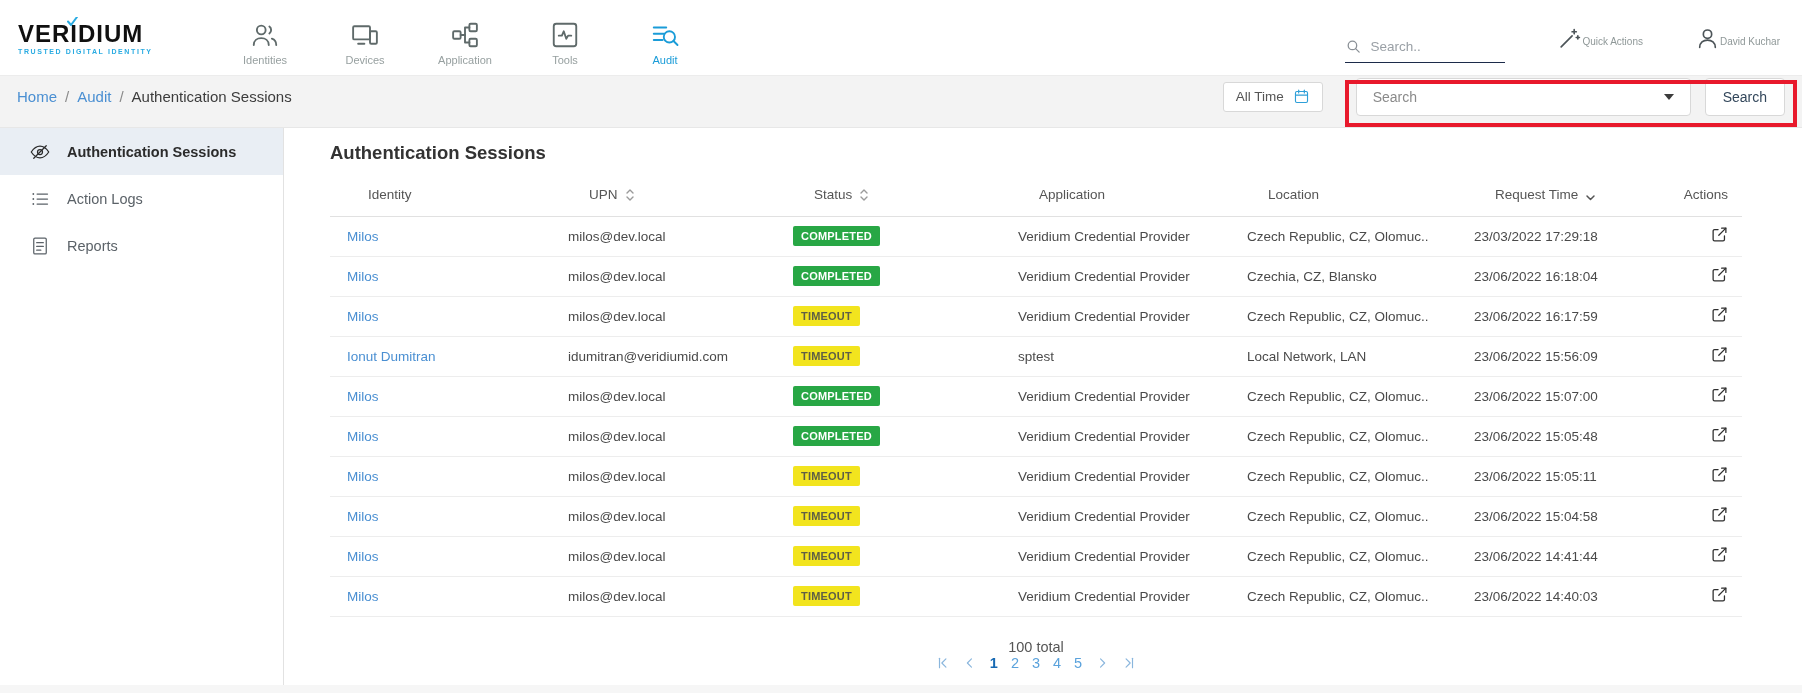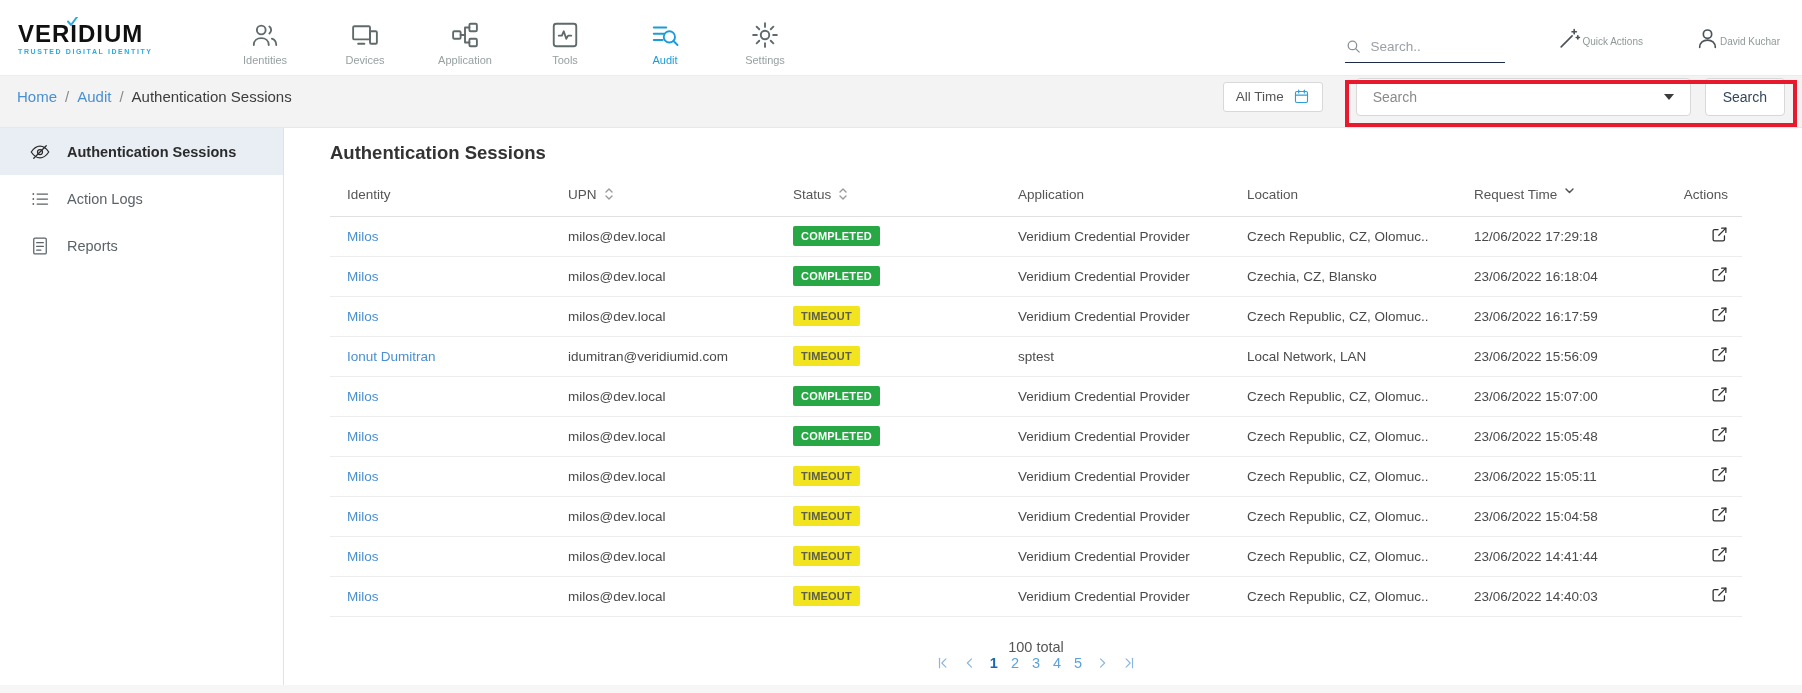--- a/index.html
+++ b/index.html
@@ -100,21 +100,21 @@
   .side-item.active{background:#e9eef4;color:#2b2b2b;font-weight:bold;}
   .main{flex:1;padding:14px 0 0 46px;}
   .page-title{font-size:18.5px;font-weight:bold;color:#333;margin-bottom:10px;}
 
   
   table{border-collapse:collapse;table-layout:fixed;width:1412px;font-size:13.5px;}
   thead th{
     text-align:left;font-weight:normal;color:#555;height:42px;vertical-align:middle;
     border-bottom:1px solid #e1e1e1;padding-left:17px;
   }
-  thead th .th-wrap{display:inline-flex;align-items:flex-start;gap:7px;cursor:pointer;}
+  thead th .th-wrap{display:inline-flex;align-items:flex-end;gap:7px;cursor:pointer;margin-left:21px;}
   tbody td{
     height:40px;vertical-align:middle;border-bottom:1px solid #ededed;
     color:#4a4a4a;padding-left:17px;white-space:nowrap;overflow:hidden;
   }
   .id-link{color:var(--link);cursor:pointer;text-decoration:none;}
   .badge{
     display:inline-block;padding:4px 8px;font-size:11px;font-weight:bold;
     border-radius:2px;letter-spacing:.2px;
   }
   .th-actions,.td-actions{text-align:right;padding-right:14px;}
@@ -198,36 +198,20 @@
         <span class="nav-ic ico">
           <svg viewBox="0 0 24 24" fill="none" stroke="currentColor" stroke-width="1.5" stroke-linecap="round" stroke-linejoin="round">
               <path d="M3 6h10"></path>
               <path d="M3 11h8"></path>
               <path d="M3 16h7"></path>
               <circle cx="15.5" cy="13.5" r="4.5"></circle>
               <path d="M18.8 16.8L22 20"></path>
             </svg>
         </span>
         <span class="nav-label">Audit</span>
-      </div>
-      <div class="nav-item">
-        <span class="nav-ic ico">
-          <svg viewBox="0 0 24 24" fill="none" stroke="currentColor" stroke-width="1.5" stroke-linecap="round" stroke-linejoin="round">
-              <circle cx="12" cy="12" r="3.4"></circle>
-              <path d="M12 2.5v3"></path>
-              <path d="M12 18.5v3"></path>
-              <path d="M2.5 12h3"></path>
-              <path d="M18.5 12h3"></path>
-              <path d="M5.3 5.3l2.1 2.1"></path>
-              <path d="M16.6 16.6l2.1 2.1"></path>
-              <path d="M5.3 18.7l2.1-2.1"></path>
-              <path d="M16.6 7.4l2.1-2.1"></path>
-            </svg>
-        </span>
-        <span class="nav-label">Settings</span>
       </div>
     </nav>
 
     <div class="top-right">
       <div class="topbar-search">
         <span class="ico">
           <svg viewBox="0 0 24 24" fill="none" stroke="#8a9096" stroke-width="1.8" stroke-linecap="round">
               <circle cx="10.5" cy="10.5" r="6"></circle>
               <path d="M15 15l5 5"></path>
             </svg>
@@ -386,21 +370,21 @@
             <th class="th-actions"><span>Actions</span></th>
           </tr>
         </thead>
         <tbody>
   <tr>
     <td><a class="id-link">Milos</a></td>
     <td>milos@dev.local</td>
     <td><span class="badge" style="background: rgb(40, 167, 69); color: rgb(255, 255, 255);">COMPLETED</span></td>
     <td>Veridium Credential Provider</td>
     <td>Czech Republic, CZ, Olomuc..</td>
-    <td>12/06/2022 17:29:18</td>
+    <td>23/03/2022 17:29:18</td>
     <td class="td-actions">
       <span class="row-action">
         <svg viewBox="0 0 24 24" fill="none" stroke="currentColor" stroke-width="1.8" stroke-linecap="round" stroke-linejoin="round">
                     <path d="M10 5H5a2 2 0 0 0-2 2v12a2 2 0 0 0 2 2h12a2 2 0 0 0 2-2v-5"></path>
                     <path d="M11 13L21 3"></path>
                     <path d="M15 3h6v6"></path>
                   </svg>
       </span>
     </td>
   </tr>

